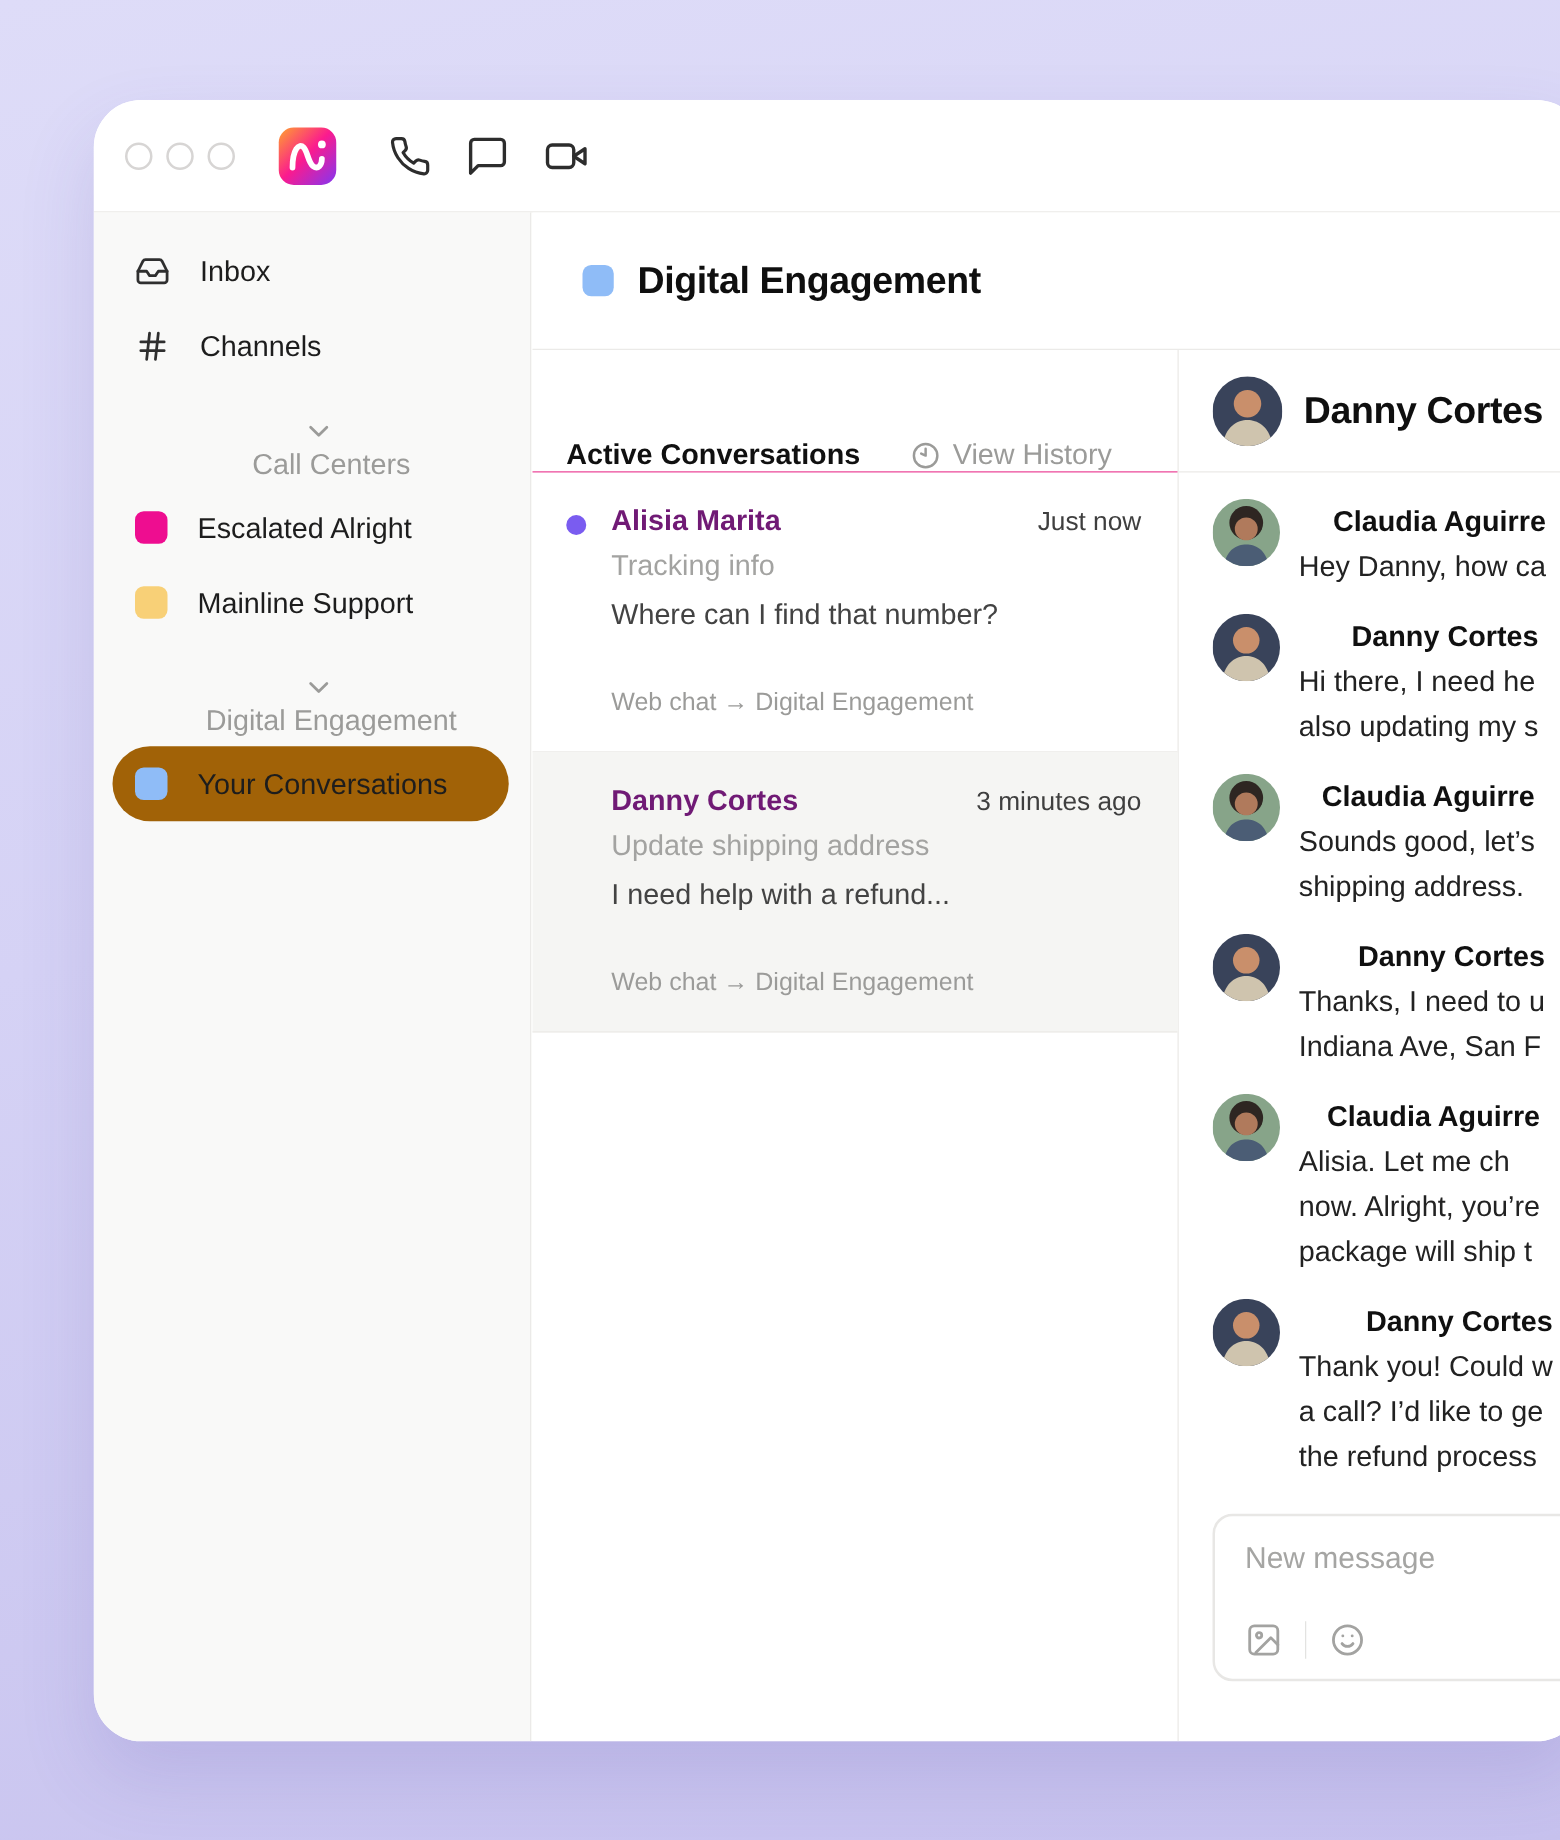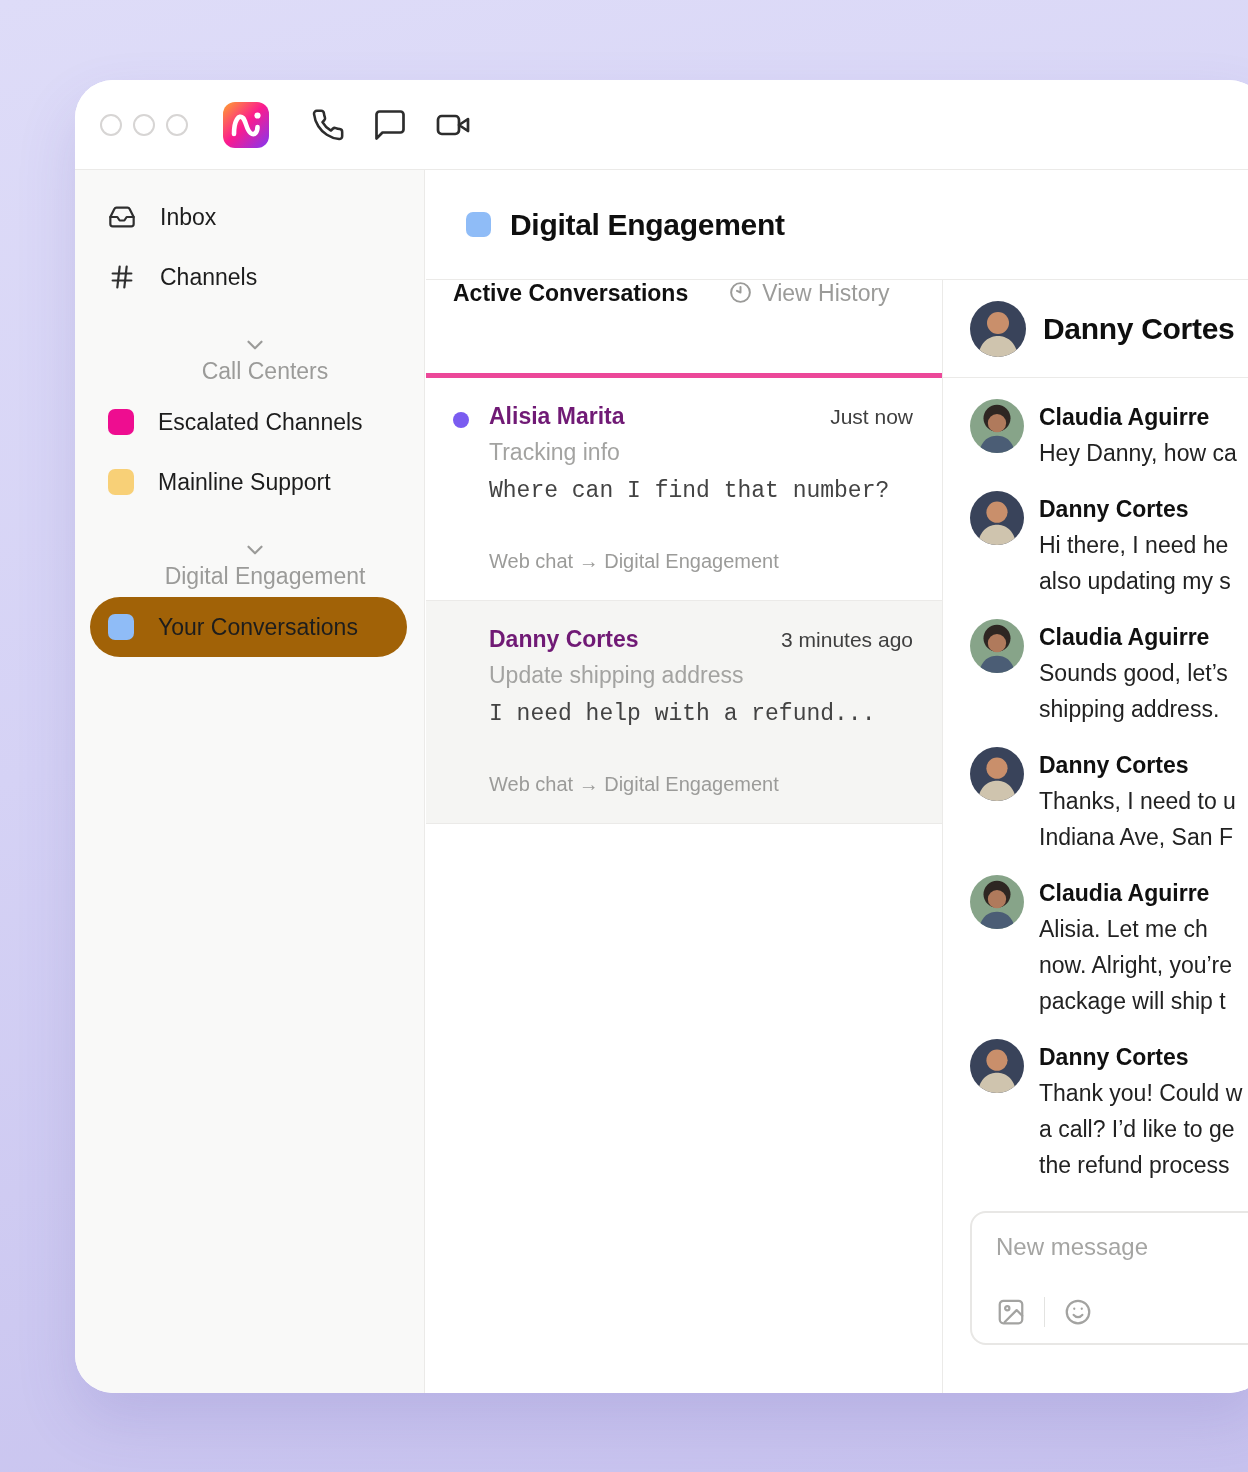--- a/index.html
+++ b/index.html
@@ -34,42 +34,42 @@
   .swatch{width:26px;height:26px;border-radius:7px;margin-right:24px;flex:none;}
   .pill{margin:0 17px 18px 15px;height:60px;border-radius:30px;background:#a16207;display:flex;align-items:center;padding-left:18px;font-size:23px;font-weight:500;color:#1d1d1d;}
   
   .main{position:absolute;top:90px;left:351px;right:0;bottom:0;background:#fff;}
   .main-header{height:110px;border-bottom:1px solid #ebeae8;display:flex;align-items:center;padding-left:40px;box-sizing:border-box;}
   .blue-sq{width:25px;height:25px;border-radius:7px;margin-right:19px;flex:none;}
   .main-title{font-size:30px;font-weight:700;color:#0f0f0f;letter-spacing:-.3px;}
   .content{position:absolute;top:110px;left:0;right:0;bottom:0;display:flex;}
   
   .conv-col{width:517px;flex:none;border-right:1px solid #ebeae8;box-sizing:border-box;}
-  .conv-header{height:98px;border-bottom:5px solid #ec4899;display:flex;align-items:flex-start;padding:0 29px 0 27px;box-sizing:border-box;}
+  .conv-header{height:98px;border-bottom:1px solid #ec4899;display:flex;align-items:flex-end;padding:0 29px 0 27px;box-sizing:border-box;}
   .conv-title{font-size:23px;font-weight:700;color:#101010;}
   .clock{color:#9b9b99;margin-left:40px;margin-right:9px;flex:none;}
   .view-history{font-size:23px;color:#9b9b99;}
   .conv-item{position:relative;border-bottom:1px solid #ebeae8;padding:25px 29px 27px 63px;box-sizing:border-box;cursor:default;}
   .conv-item.selected{background:#f5f5f3;}
   .unread-dot{position:absolute;left:27px;top:34px;width:16px;height:16px;border-radius:50%;}
   .ci-row{display:flex;align-items:baseline;}
   .ci-name{font-size:23px;font-weight:700;color:#701a75;flex:1;}
   .ci-time{font-size:21px;color:#3f3f3f;}
   .ci-subject{margin-top:9px;font-size:23px;color:#a3a3a1;}
-  .ci-preview{margin-top:12px;font-size:23px;color:#434343;font-family:Liberation Mono, monospace;}
+  .ci-preview{margin-top:12px;font-size:23px;color:#434343;}
   .ci-route{margin-top:46px;font-size:20px;color:#9b9b99;}
   
   .chat-col{flex:1;position:relative;}
   .chat-header{height:98px;border-bottom:1px solid #ebeae8;display:flex;align-items:center;padding-left:27px;box-sizing:border-box;}
   .avatar{width:56px;height:56px;border-radius:50%;overflow:hidden;flex:none;}
   .chat-title{font-size:30px;font-weight:700;margin-left:17px;color:#0f0f0f;letter-spacing:-.3px;white-space:nowrap;}
   .messages{padding:21px 0 0 27px;}
   .message{display:flex;margin-bottom:20px;}
   .message .avatar{width:54px;height:54px;margin-right:15px;}
-  .msg-name{font-size:23px;font-weight:700;line-height:36px;color:#101010;white-space:nowrap;}
+  .msg-name{font-size:23px;font-weight:700;line-height:36px;color:#101010;white-space:nowrap;text-align:right;}
   .msg-line{font-size:23px;line-height:36px;color:#222222;white-space:nowrap;}
   
   .composer{position:absolute;left:27px;bottom:48px;right:-30px;height:134px;border:2px solid #e8e7e5;border-radius:16px;background:#fff;box-sizing:border-box;}
   .composer-placeholder{margin:20px 0 0 24px;font-size:24px;color:#a5a5a3;}
   .composer-icons{position:absolute;left:24px;bottom:16px;display:flex;align-items:center;}
   .cmp-icon{color:#a3a3a1;}
   .cmp-div{width:1px;height:30px;background:#e3e3e1;margin:0 18px;}
 </style>
 </head>
 <body>
@@ -129,21 +129,21 @@
     <div class="sgroup">
       <span class="chev">
         <svg width="26" height="26" viewBox="0 0 24 24" fill="none" stroke="currentColor" stroke-width="2" stroke-linecap="round" stroke-linejoin="round">
             <path d="m6 9 6 6 6-6"></path>
           </svg>
       </span>
       <span>Call Centers</span>
     </div>
     <div class="srow">
       <span class="swatch" style="background: rgb(238, 13, 144);"></span>
-      <span>Escalated Channels</span>
+      <span>Escalated Alright</span>
     </div>
     <div class="srow">
       <span class="swatch" style="background: rgb(248, 208, 119);"></span>
       <span>Mainline Support</span>
     </div>
 
     <div class="sgroup">
       <span class="chev">
         <svg width="26" height="26" viewBox="0 0 24 24" fill="none" stroke="currentColor" stroke-width="2" stroke-linecap="round" stroke-linejoin="round">
             <path d="m6 9 6 6 6-6"></path>

